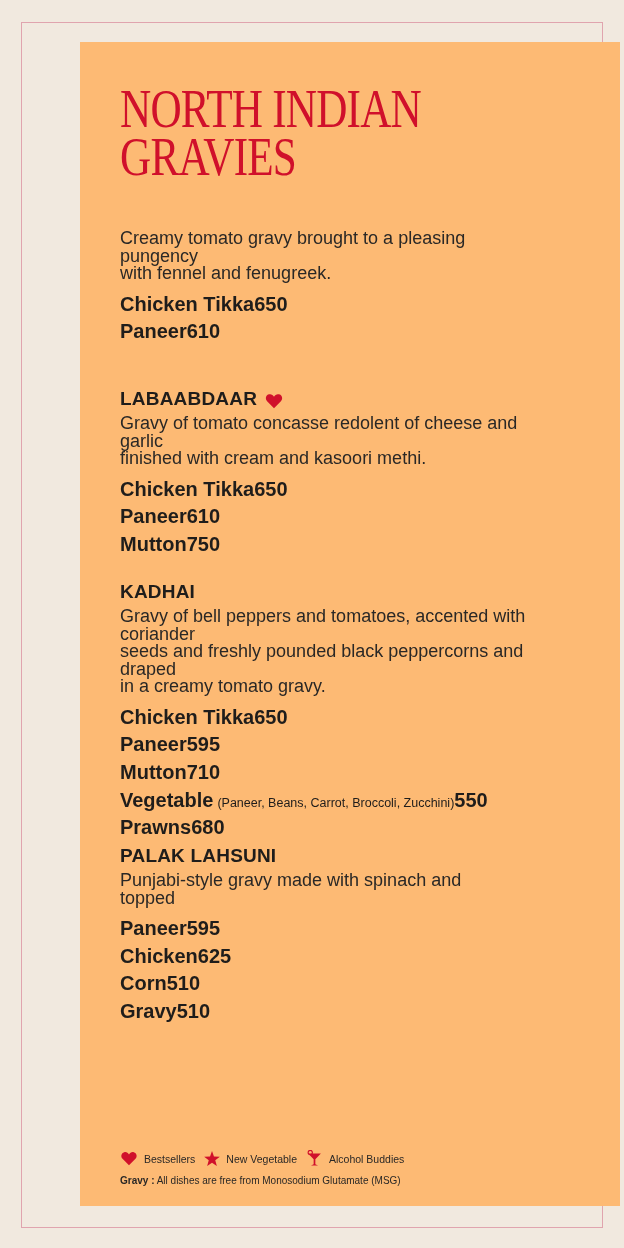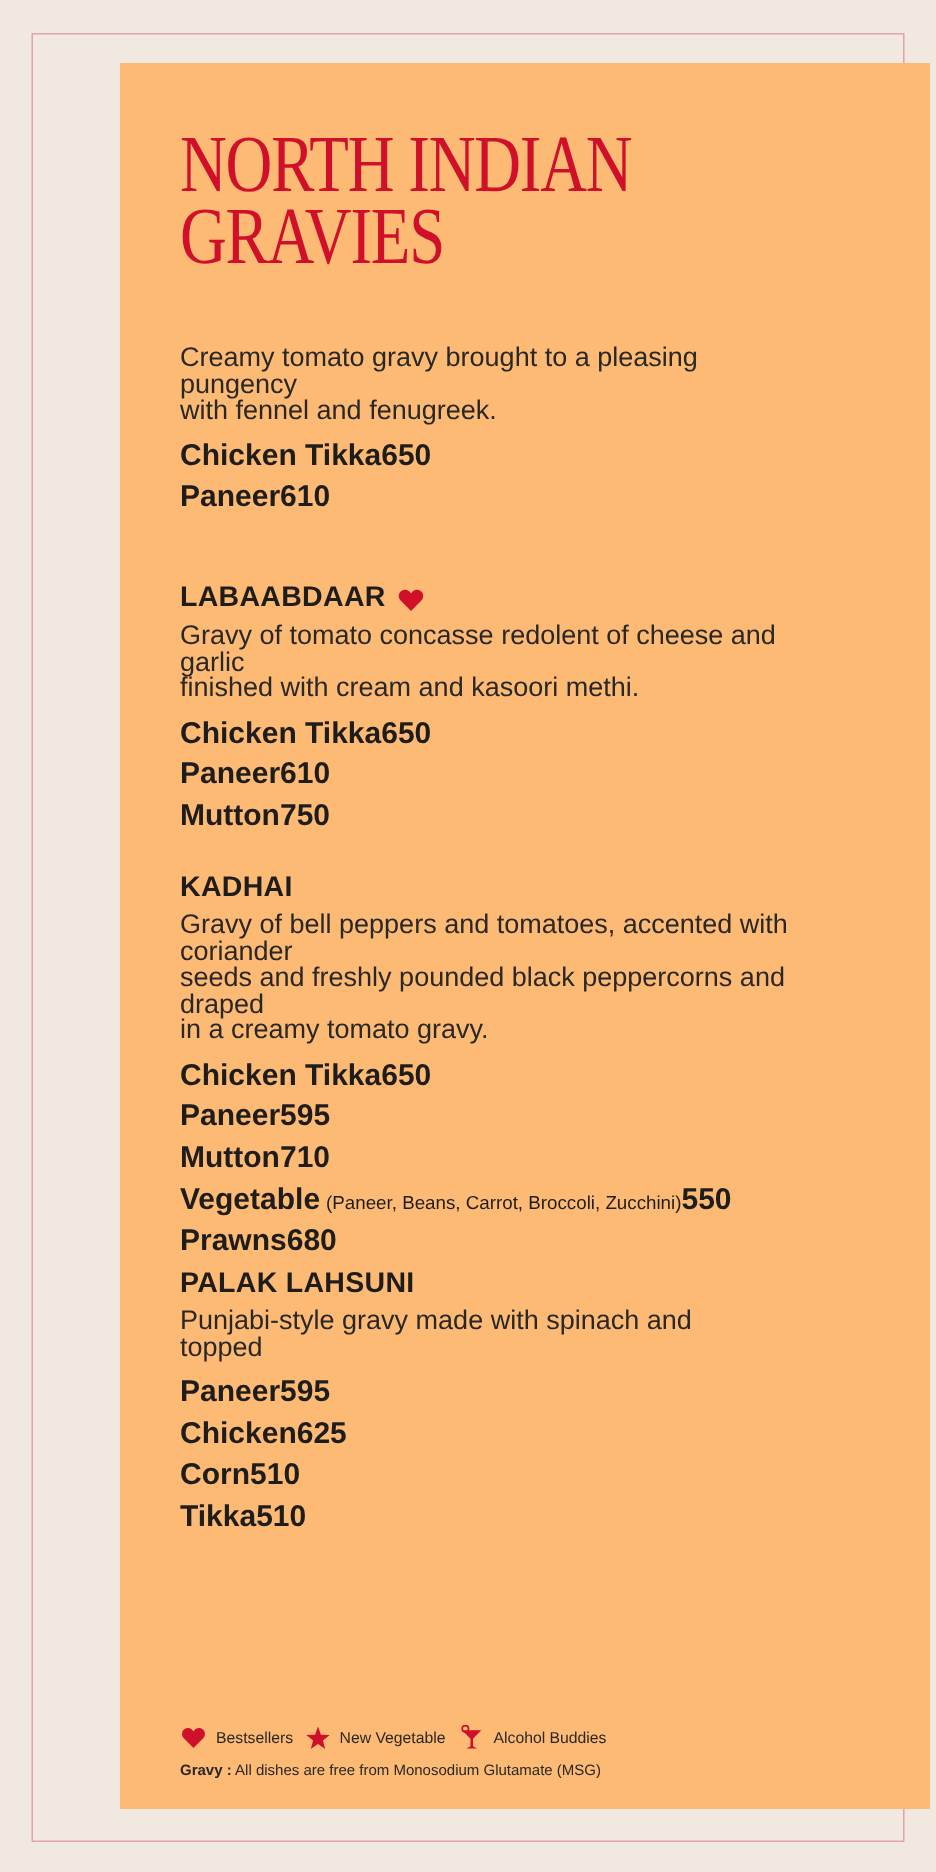--- a/index.html
+++ b/index.html
@@ -152,21 +152,21 @@
       </div>
       <div class="item">
         <span>Chicken</span>
         <span>625</span>
       </div>
       <div class="item">
         <span>Corn</span>
         <span>510</span>
       </div>
       <div class="item">
-        <span>Tikka</span>
+        <span>Gravy</span>
         <span>510</span>
       </div>
     </div>
   </div>
 
   <div class="legend">
     <div class="lg">
       <svg width="18" height="15" viewBox="0 0 24 22">
           <path d="M12 21 L2.5 11.5 C-0.5 8.5 0.5 3 5 1.8 C8 1 10.5 2.5 12 5 C13.5 2.5 16 1 19 1.8 C23.5 3 24.5 8.5 21.5 11.5 Z" fill="#d0102b"></path>
         </svg>

